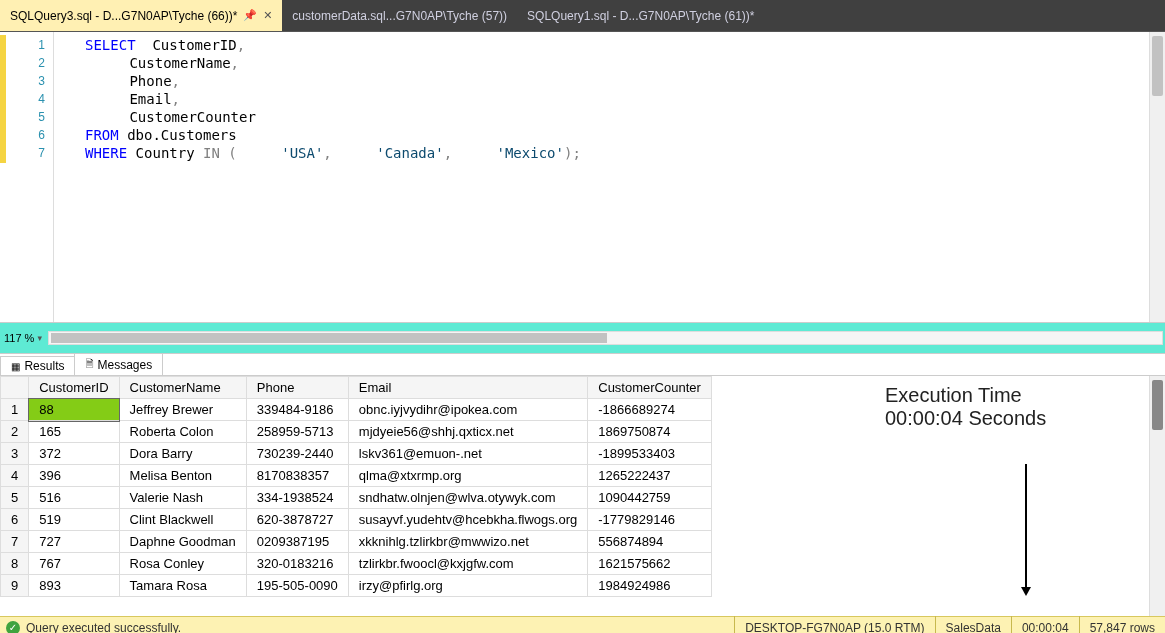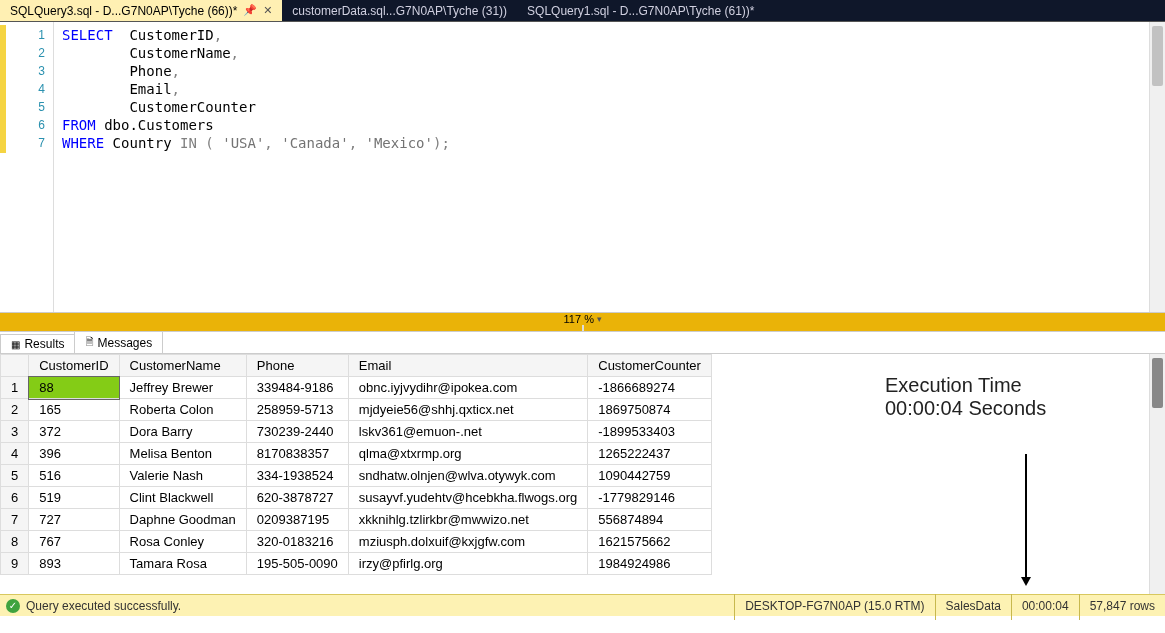--- a/index.html
+++ b/index.html
@@ -9,22 +9,22 @@
     font-size: 12px;
     background: #fff;
     width: 1165px;
     height: 633px;
     overflow: hidden;
   }
   
   .tabbar {
     display: flex;
     align-items: stretch;
-    height: 22px;
-    background: #0f172a;
+    height: 32px;
+    background: #404040;
     border-bottom: 1px solid #555;
   }
   .tab {
     display: flex;
     align-items: center;
     padding: 0 10px;
     color: #d0d0e0;
     font-size: 12px;
     cursor: pointer;
     white-space: nowrap;
@@ -79,44 +79,43 @@
   .code {
     flex: 1;
     padding: 4px 8px;
     font-family: Consolas, monospace;
     font-size: 14px;
     line-height: 18px;
     white-space: pre;
     color: #000;
     position: relative;
   }
-  .kw { color: #0000ff; }
+  .kw { color: #0000ff; margin-left: 23px; }
   .id { color: #000; }
   .op { color: #808080; }
-  .str { color: #737373; }
+  .str { color: #0c4a6e; margin-left: 36px; }
   .scroll-v {
     width: 16px;
     background: #f0f0f0;
     border-left: 1px solid #ddd;
     position: relative;
   }
   .scroll-v .thumb {
     position:absolute; left:2px; right:2px; top:4px; height:60px;
     background:#c2c2c2; border-radius:2px;
   }
   
   .zoom-row {
     display:flex;
     align-items:center;
-    height:20px;
-    background:#eab308;
+    height:32px;
+    background:#5eead4;
     border-top:1px solid #ccc;
     border-bottom:1px solid #ccc;
     font-size:11px;
-    flex-direction:column;
   }
   .zoom-row .zoom {
     padding: 0 4px;
     display:flex; align-items:center; gap:3px;
   }
   .zoom-row .dd { font-size:9px; color:#555; }
   .zoom-row .hscroll {
     flex:1; height:14px; margin:0 2px;
     background:#f5f5f5; border:1px solid #ddd; position:relative;
   }
@@ -188,21 +187,21 @@
   table.results td { color:#000000; }
   table.results td.black { color:#000; }
   table.results tr.sel td.cid {
     background:#84cc16; color:#000;
     outline:1px solid #666;
   }
   
   .overlay {
     position:absolute;
     right:20px;
-    top:20px;
+    top:8px;
     width:260px;
     font-size:20px;
     color:#222;
     pointer-events:none;
   }
   .overlay .arrow {
     position:absolute;
     left:140px; top:80px;
     width:2px; height:130px;
     background:#000;
@@ -247,21 +246,21 @@
 </head>
 <body>
 
 <div class="tabbar">
   <div class="tab active">
     <span>SQLQuery3.sql - D...G7N0AP\Tyche (66))*</span>
     <span class="pin">📌</span>
     <span class="close">✕</span>
   </div>
   <div class="tab">
-    <span>customerData.sql...G7N0AP\Tyche (31))</span>
+    <span>customerData.sql...G7N0AP\Tyche (57))</span>
   </div>
   <div class="tab">
     <span>SQLQuery1.sql - D...G7N0AP\Tyche (61))*</span>
   </div>
 </div>
 
 <div class="editor-area">
   <div class="left-strip"></div>
   <div class="gutter">
     <div class="yellow-strip"></div>
@@ -374,21 +373,21 @@
             <td>Daphne Goodman</td>
             <td>0209387195</td>
             <td>xkknihlg.tzlirkbr@mwwizo.net</td>
             <td>556874894</td>
           </tr>
           <tr>
             <td class="rownum black">8</td>
             <td>767</td>
             <td>Rosa Conley</td>
             <td>320-0183216</td>
-            <td>mziusph.dolxuif@kxjgfw.com</td>
+            <td>tzlirkbr.fwoocl@kxjgfw.com</td>
             <td>1621575662</td>
           </tr>
           <tr>
             <td class="rownum black">9</td>
             <td>893</td>
             <td>Tamara Rosa</td>
             <td>195-505-0090</td>
             <td>irzy@pfirlg.org</td>
             <td>1984924986</td>
           </tr>

